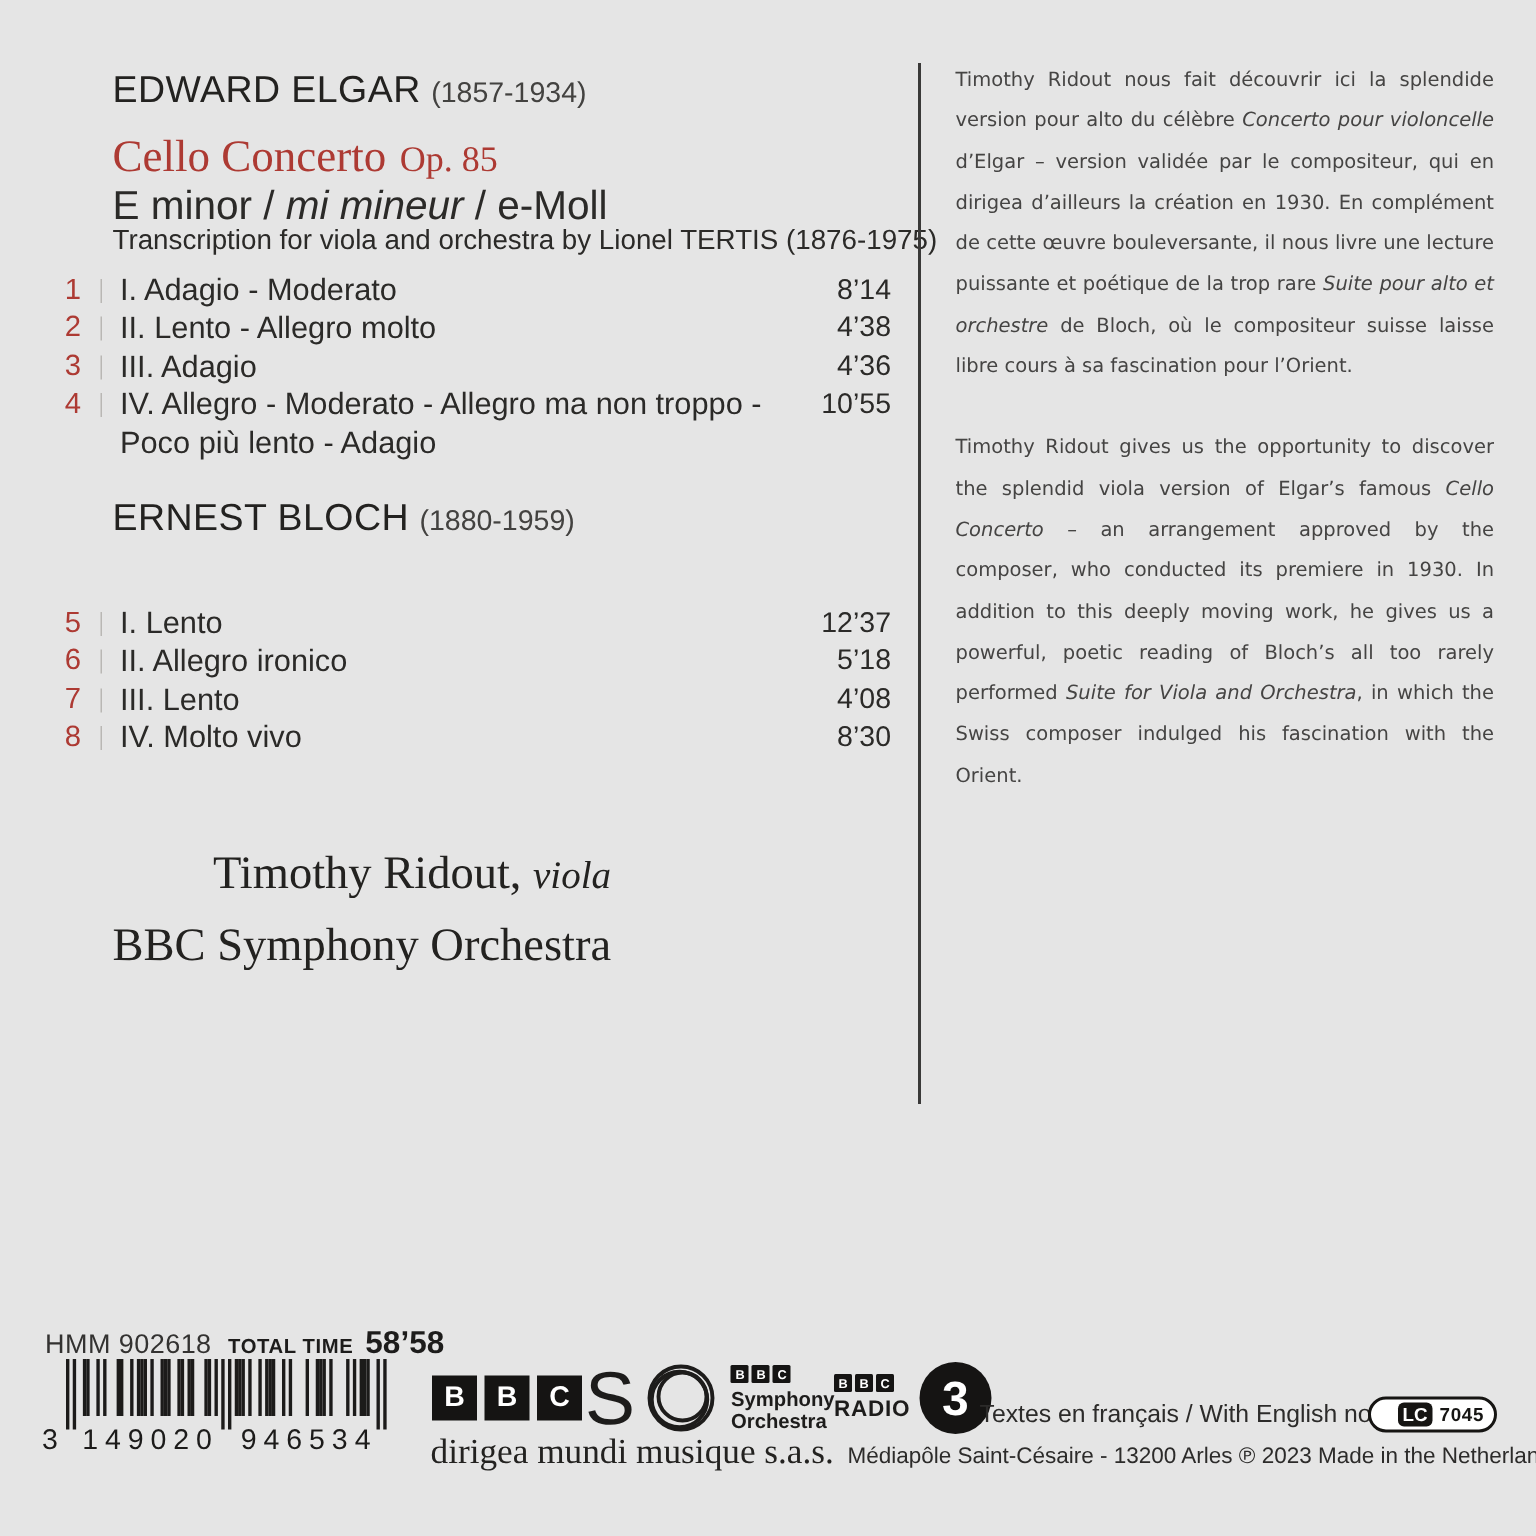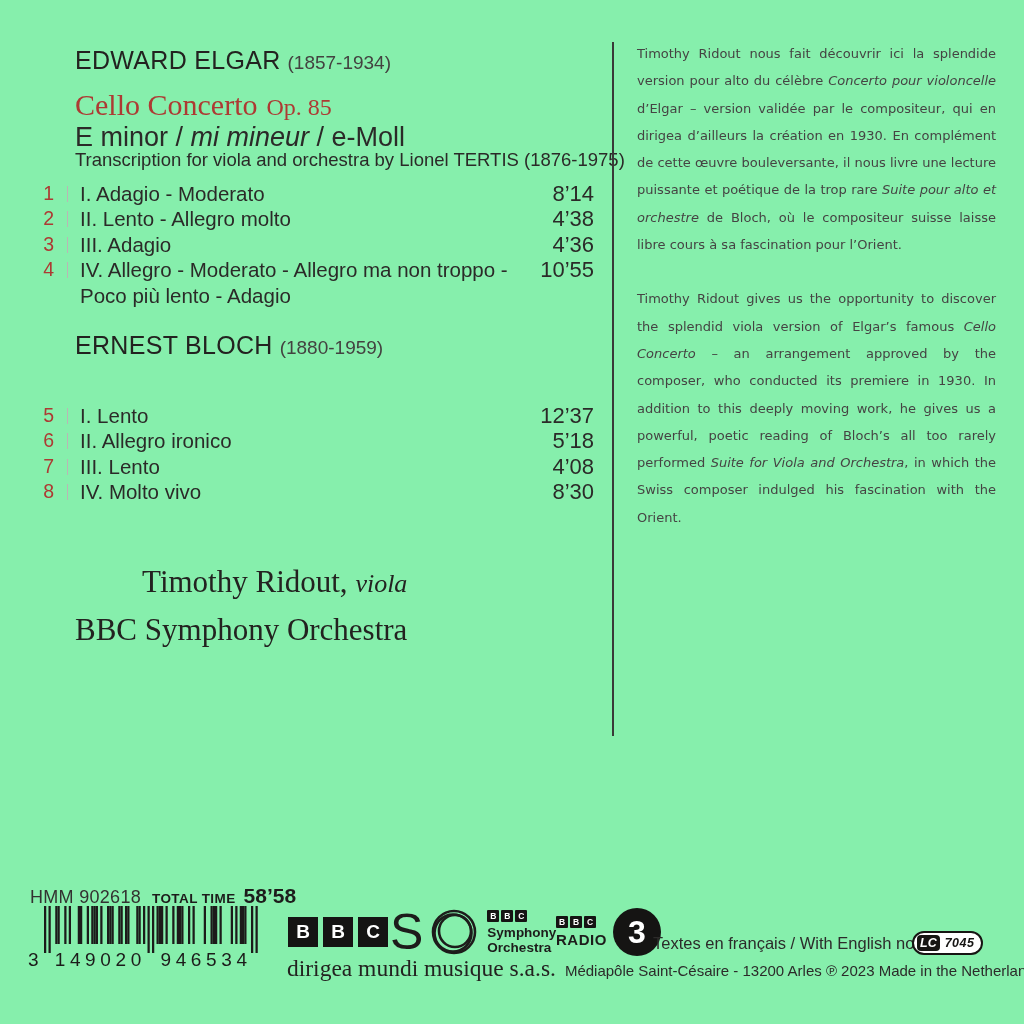--- a/index.html
+++ b/index.html
@@ -4,38 +4,38 @@
 <style>
   :root{
     --red:#ad3a33;
     --ink:#232220;
     --ink2:#2b2a28;
     --grey:#454443;
     --bar:#1c1b1a;
   }
   *{box-sizing:border-box;}
   html,body{margin:0;padding:0;background:#ffffff;}
-  .page{position:relative;width:1024px;height:1024px;background:#86efac;overflow:hidden;
+  .page{position:relative;width:1024px;height:1024px;background:#e5e5e5;overflow:hidden;
         font-family:"Liberation Sans",sans-serif;color:var(--ink);}
 
   
   .composer-line{position:absolute;left:75px;font-size:25px;letter-spacing:.3px;color:var(--ink);white-space:nowrap;}
   .composer-line .dates{font-size:19px;color:#434240;margin-left:7px;letter-spacing:0;}
   .work-title{position:absolute;left:75px;font-family:"Liberation Serif",serif;color:var(--red);white-space:nowrap;}
   .work-title .wt-main{font-size:30px;}
   .work-title .wt-sub{font-size:24px;margin-left:9px;}
   .key-line{position:absolute;left:75px;font-size:27px;color:var(--ink2);white-space:nowrap;}
   .transcription{position:absolute;left:75px;font-size:18.5px;color:var(--ink2);white-space:nowrap;}
 
   .tracks{position:absolute;left:28px;width:566px;}
   .trk-row{display:flex;align-items:flex-start;min-height:25.4px;}
   .trk-no{width:26px;text-align:right;color:var(--red);font-size:19.5px;line-height:25.4px;flex:0 0 26px;}
   .trk-sep{width:1px;height:16px;background:#b9b7b4;margin:5px 12px 0 13px;flex:0 0 1px;}
   .trk-titles{flex:1;font-size:20.5px;line-height:25.4px;color:var(--ink2);}
-  .trk-time{font-size:22px;line-height:25.4px;color:var(--ink2);margin-left:12px;white-space:nowrap;}
+  .trk-time{font-size:19px;line-height:25.4px;color:var(--ink2);margin-left:12px;white-space:nowrap;}
 
   .performers{position:absolute;left:75px;top:559px;font-family:"Liberation Serif",serif;color:var(--ink);text-align:right;}
   .perf-line{font-size:31px;line-height:45.5px;white-space:nowrap;}
   .perf-role{font-style:italic;font-size:26px;}
 
   .col-divider{position:absolute;left:612px;top:42px;width:2px;height:694px;background:#3a3938;}
 
   
   .notes{position:absolute;left:637px;top:40px;width:359px;
          font-family:"DejaVu Sans",sans-serif;font-size:13px;line-height:27.3px;
@@ -65,21 +65,21 @@
   .so-text .bbc-blocks{margin-bottom:3px;}
 
   .f-radio3{position:absolute;left:556px;top:908px;display:flex;align-items:center;gap:6px;}
   .radio-word{font-size:15px;font-weight:bold;letter-spacing:.5px;color:#1d1c1b;margin-top:3px;}
   .radio-circle{width:48px;height:48px;border-radius:50%;background:#151413;color:#fff;display:flex;
                 align-items:center;justify-content:center;font-size:32px;font-weight:bold;}
 
   .f-textes{position:absolute;left:653px;top:934px;font-size:16.5px;color:#2c2b2a;white-space:nowrap;}
 
   .f-lc{position:absolute;left:912px;top:931px;display:inline-flex;align-items:center;
-        border:2px solid #161513;border-radius:13px;padding:2px 7px 2px 3px;background:#fff;font-style:italic;}
+        border:2px solid #161513;border-radius:13px;padding:2px 7px 2px 18px;background:#fff;}
   .lc-box{background:#161513;color:#fff;font-weight:bold;border-radius:4px;padding:1px 3px;font-size:12.5px;line-height:14px;}
   .lc-num{font-size:12.5px;font-weight:bold;margin-left:5px;letter-spacing:.5px;color:#161513;}
 
   .f-pub{position:absolute;left:287px;top:955px;display:flex;align-items:baseline;gap:9px;white-space:nowrap;}
   .pub-serif{font-family:"Liberation Serif",serif;font-size:23.5px;color:var(--ink);}
   .pub-sans{font-size:15px;color:#2c2b2a;}
 </style>
 </head>
 <body>
 

